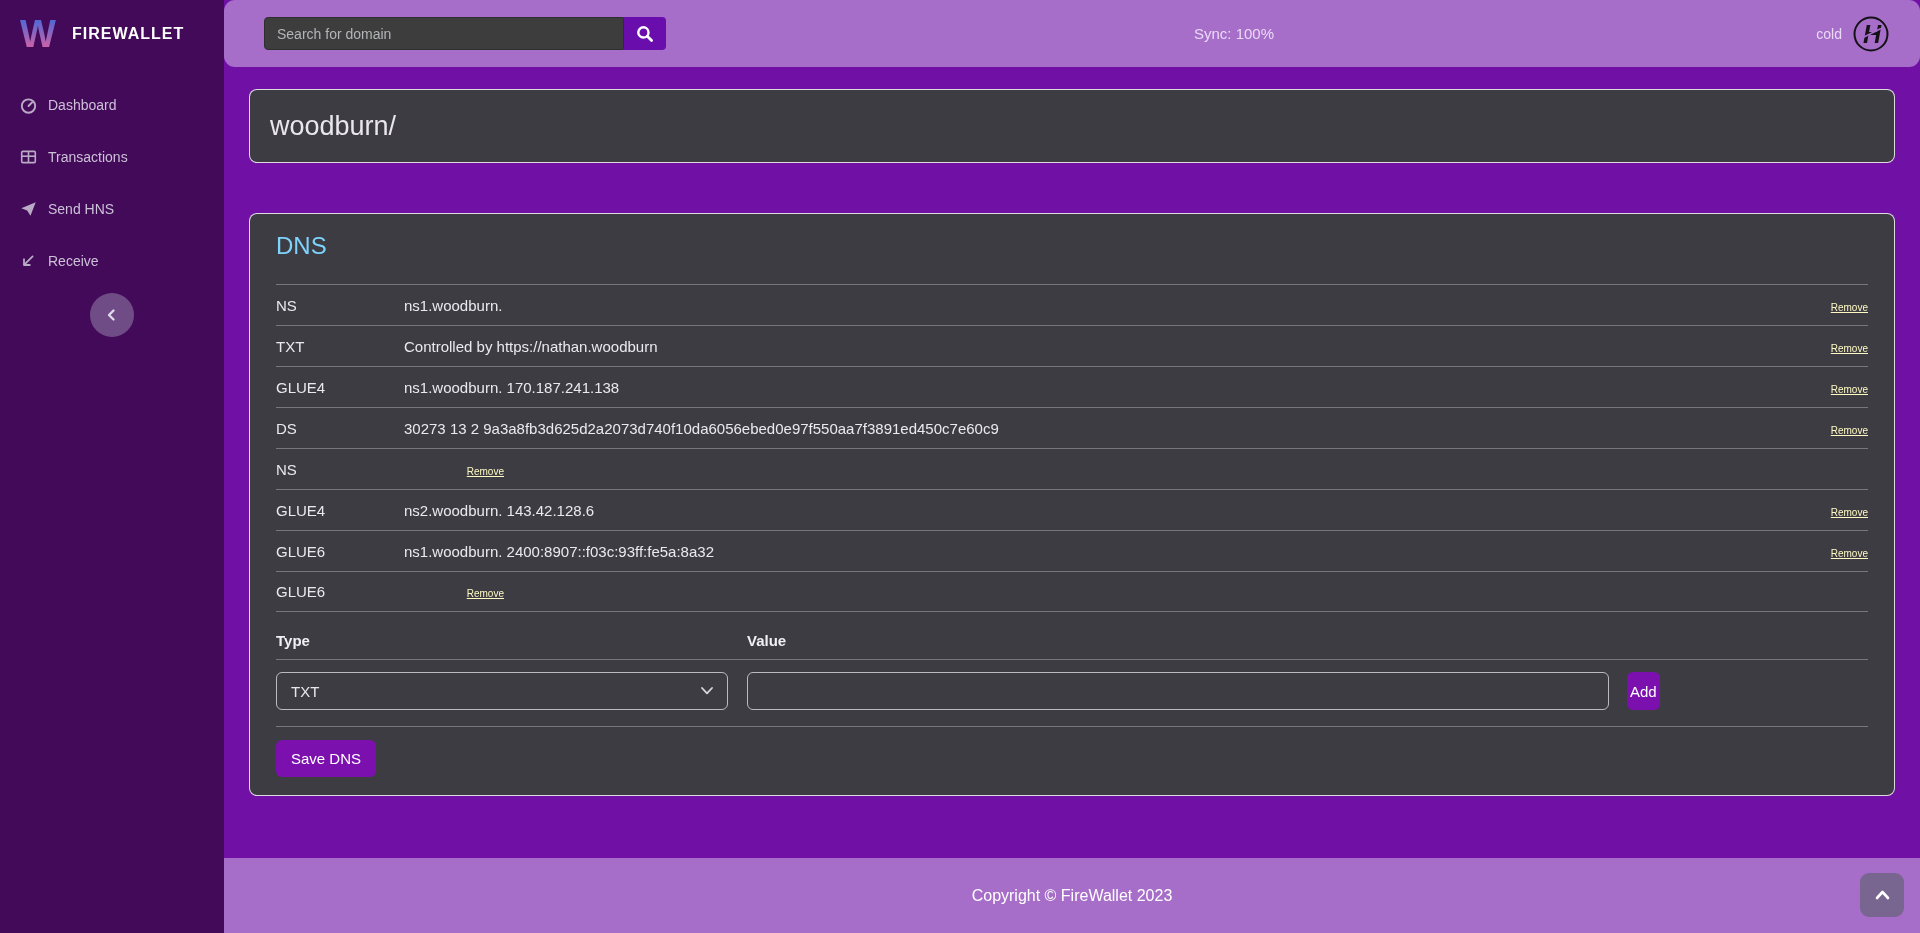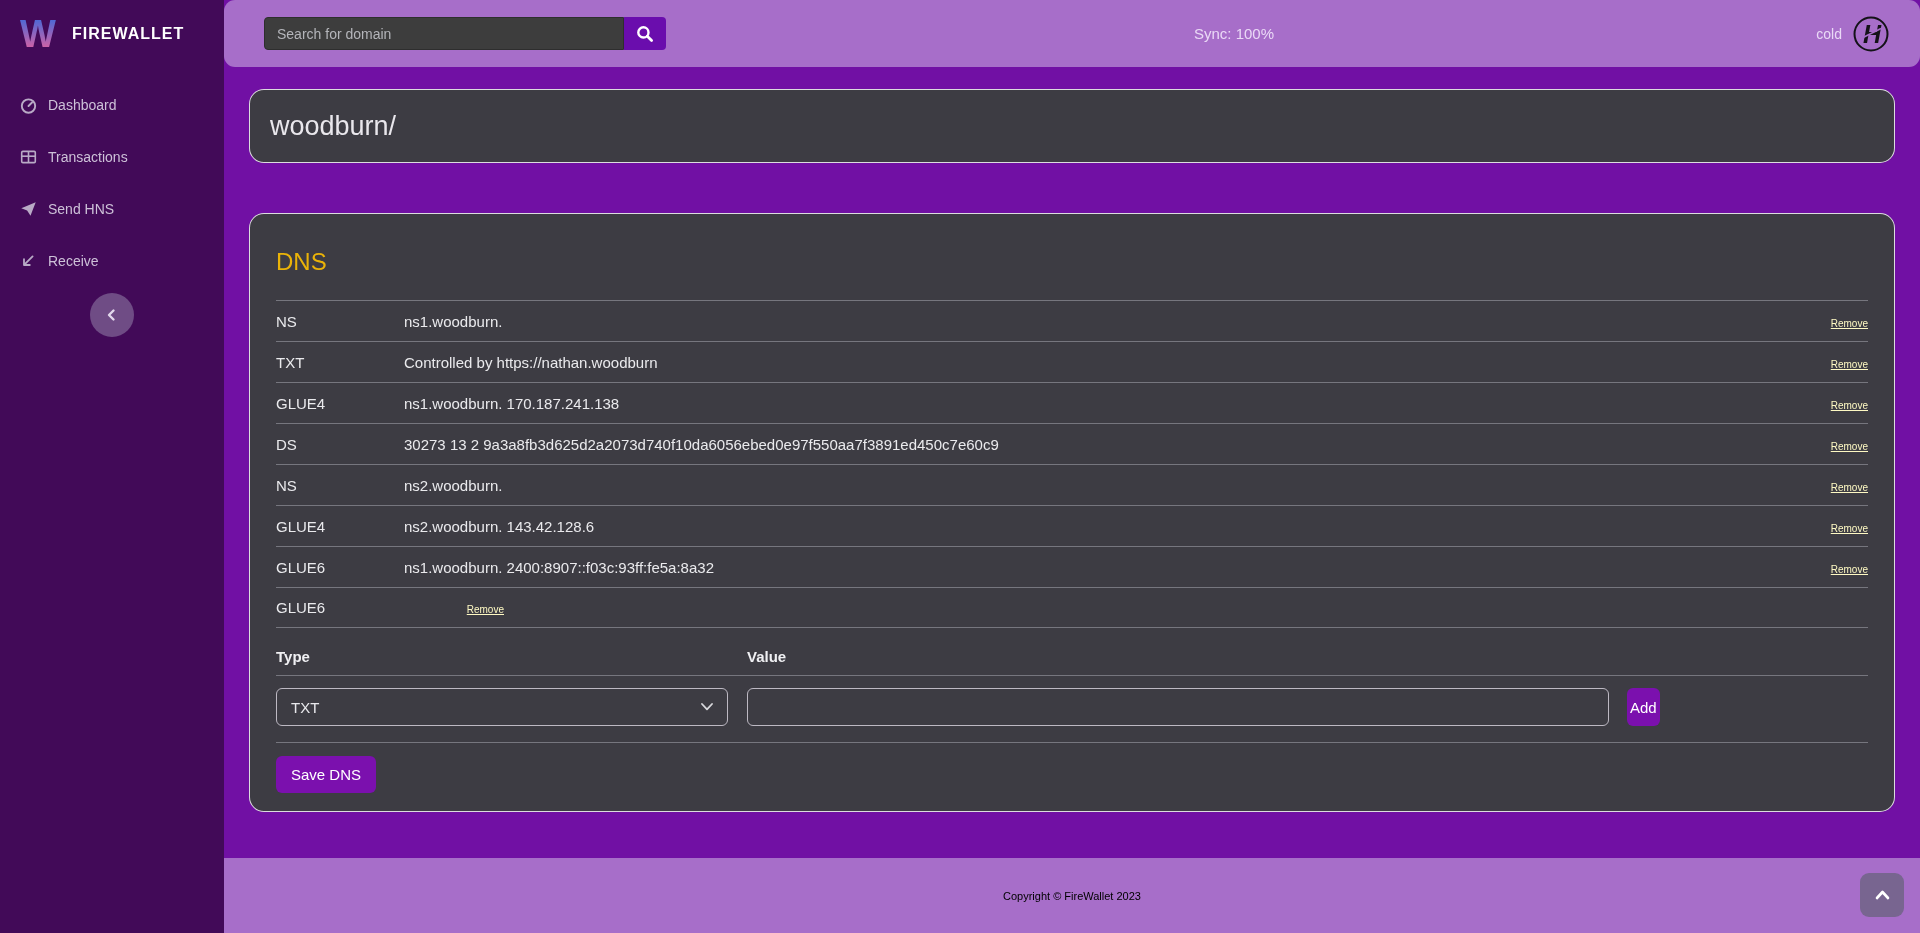--- a/index.html
+++ b/index.html
@@ -36,27 +36,27 @@
   .sync { position:absolute; left:970px; top:0; height:67px; display:flex; align-items:center;
           color:#ead9f6; font-size:15px; }
   .wallet-area { position:absolute; right:30px; top:0; height:67px; display:flex;
                  align-items:center; }
   .wallet-label { color:#ead9f6; font-size:14px; margin-right:10px; }
   .hs-icon { width:38px; height:38px; cursor:pointer; }
 
   
   .main { position:absolute; left:224px; top:67px; width:1696px; height:791px;
           background:var(--main-bg,#7110a4); }
-  .card { background:#3d3c43; border:1px solid rgba(248,248,250,0.85); border-radius:15px;
+  .card { background:#3d3c43; border:1px solid rgba(248,248,250,0.85); border-radius:8px;
           margin:0 25px; }
   .card.domain-card { margin-top:22px; height:74px; display:flex; align-items:center;
                       padding-left:20px; }
   .domain-title { color:#e9e7ec; font-size:27px; font-weight:normal; }
   .card.dns-card { margin-top:50px; padding:18px 26px 18px 26px; }
-  .dns-title { color:#eab308; font-size:24px; font-weight:normal; margin-bottom:24px;margin-top:16px; }
+  .dns-title { color:#7dd3fc; font-size:24px; font-weight:normal; margin-bottom:24px; }
 
   .dns-table { width:100%; }
   .dns-row { display:flex; align-items:center; height:41px; border-top:1px solid #76767e;
              font-size:15px; color:#eaeaed; }
   .dns-row:last-of-type { border-bottom:1px solid #76767e; }
   .cell-type { width:128px; flex:0 0 128px; }
   .cell-value { flex:1; }
   .cell-action { flex:0 0 100px; text-align:right; }
   .remove-link { color:#fef9c3; text-decoration:underline; cursor:pointer; font-size:10px; }
 
@@ -72,21 +72,21 @@
                  padding:0 12px; outline:none; font-family:"Liberation Sans", sans-serif; }
   .btn { background:var(--accent,#7b10ae); color:#ffffff; border:none; border-radius:6px;
          font-size:15px; cursor:pointer; font-family:"Liberation Sans", sans-serif; }
   .add-btn { height:38px; padding:0 3px; margin-left:18px; }
   .save-btn { height:37px; padding:0 15px; margin-top:13px; }
 
   
   .footer { position:absolute; left:224px; top:858px; width:1696px; height:75px;
             background:var(--header-bg,#a76ec9); display:flex; align-items:center;
             justify-content:center; }
-  .copyright { color:#000000; font-size:11px;text-align:right; }
+  .copyright { color:#ffffff; font-size:16px;text-align:right; }
   .scrolltop { position:absolute; right:16px; bottom:16px; width:44px; height:44px;
                border-radius:9px; background:#786590; border:none; display:flex;
                align-items:center; justify-content:center; cursor:pointer; z-index:6; }
 </style>
 </head>
 <body>
 
 <div class="app">
 
   <aside class="sidebar">
@@ -197,21 +197,20 @@
           <div class="cell-value">ns1.woodburn. 170.187.241.138</div>
           <div class="cell-action"><a class="remove-link">Remove</a></div>
         </div>
         <div class="dns-row">
           <div class="cell-type">DS</div>
           <div class="cell-value">30273 13 2 9a3a8fb3d625d2a2073d740f10da6056ebed0e97f550aa7f3891ed450c7e60c9</div>
           <div class="cell-action"><a class="remove-link">Remove</a></div>
         </div>
         <div class="dns-row">
           <div class="cell-type">NS</div>
-          <div class="cell-value">ns2.woodburn.</div>
           <div class="cell-action"><a class="remove-link">Remove</a></div>
         </div>
         <div class="dns-row">
           <div class="cell-type">GLUE4</div>
           <div class="cell-value">ns2.woodburn. 143.42.128.6</div>
           <div class="cell-action"><a class="remove-link">Remove</a></div>
         </div>
         <div class="dns-row">
           <div class="cell-type">GLUE6</div>
           <div class="cell-value">ns1.woodburn. 2400:8907::f03c:93ff:fe5a:8a32</div>

